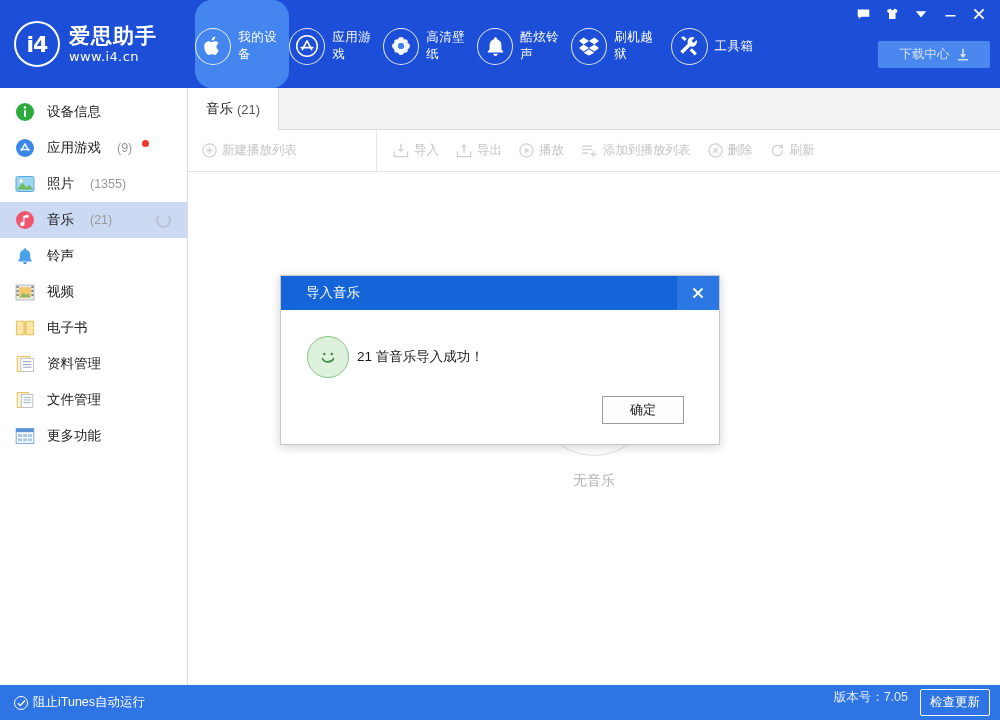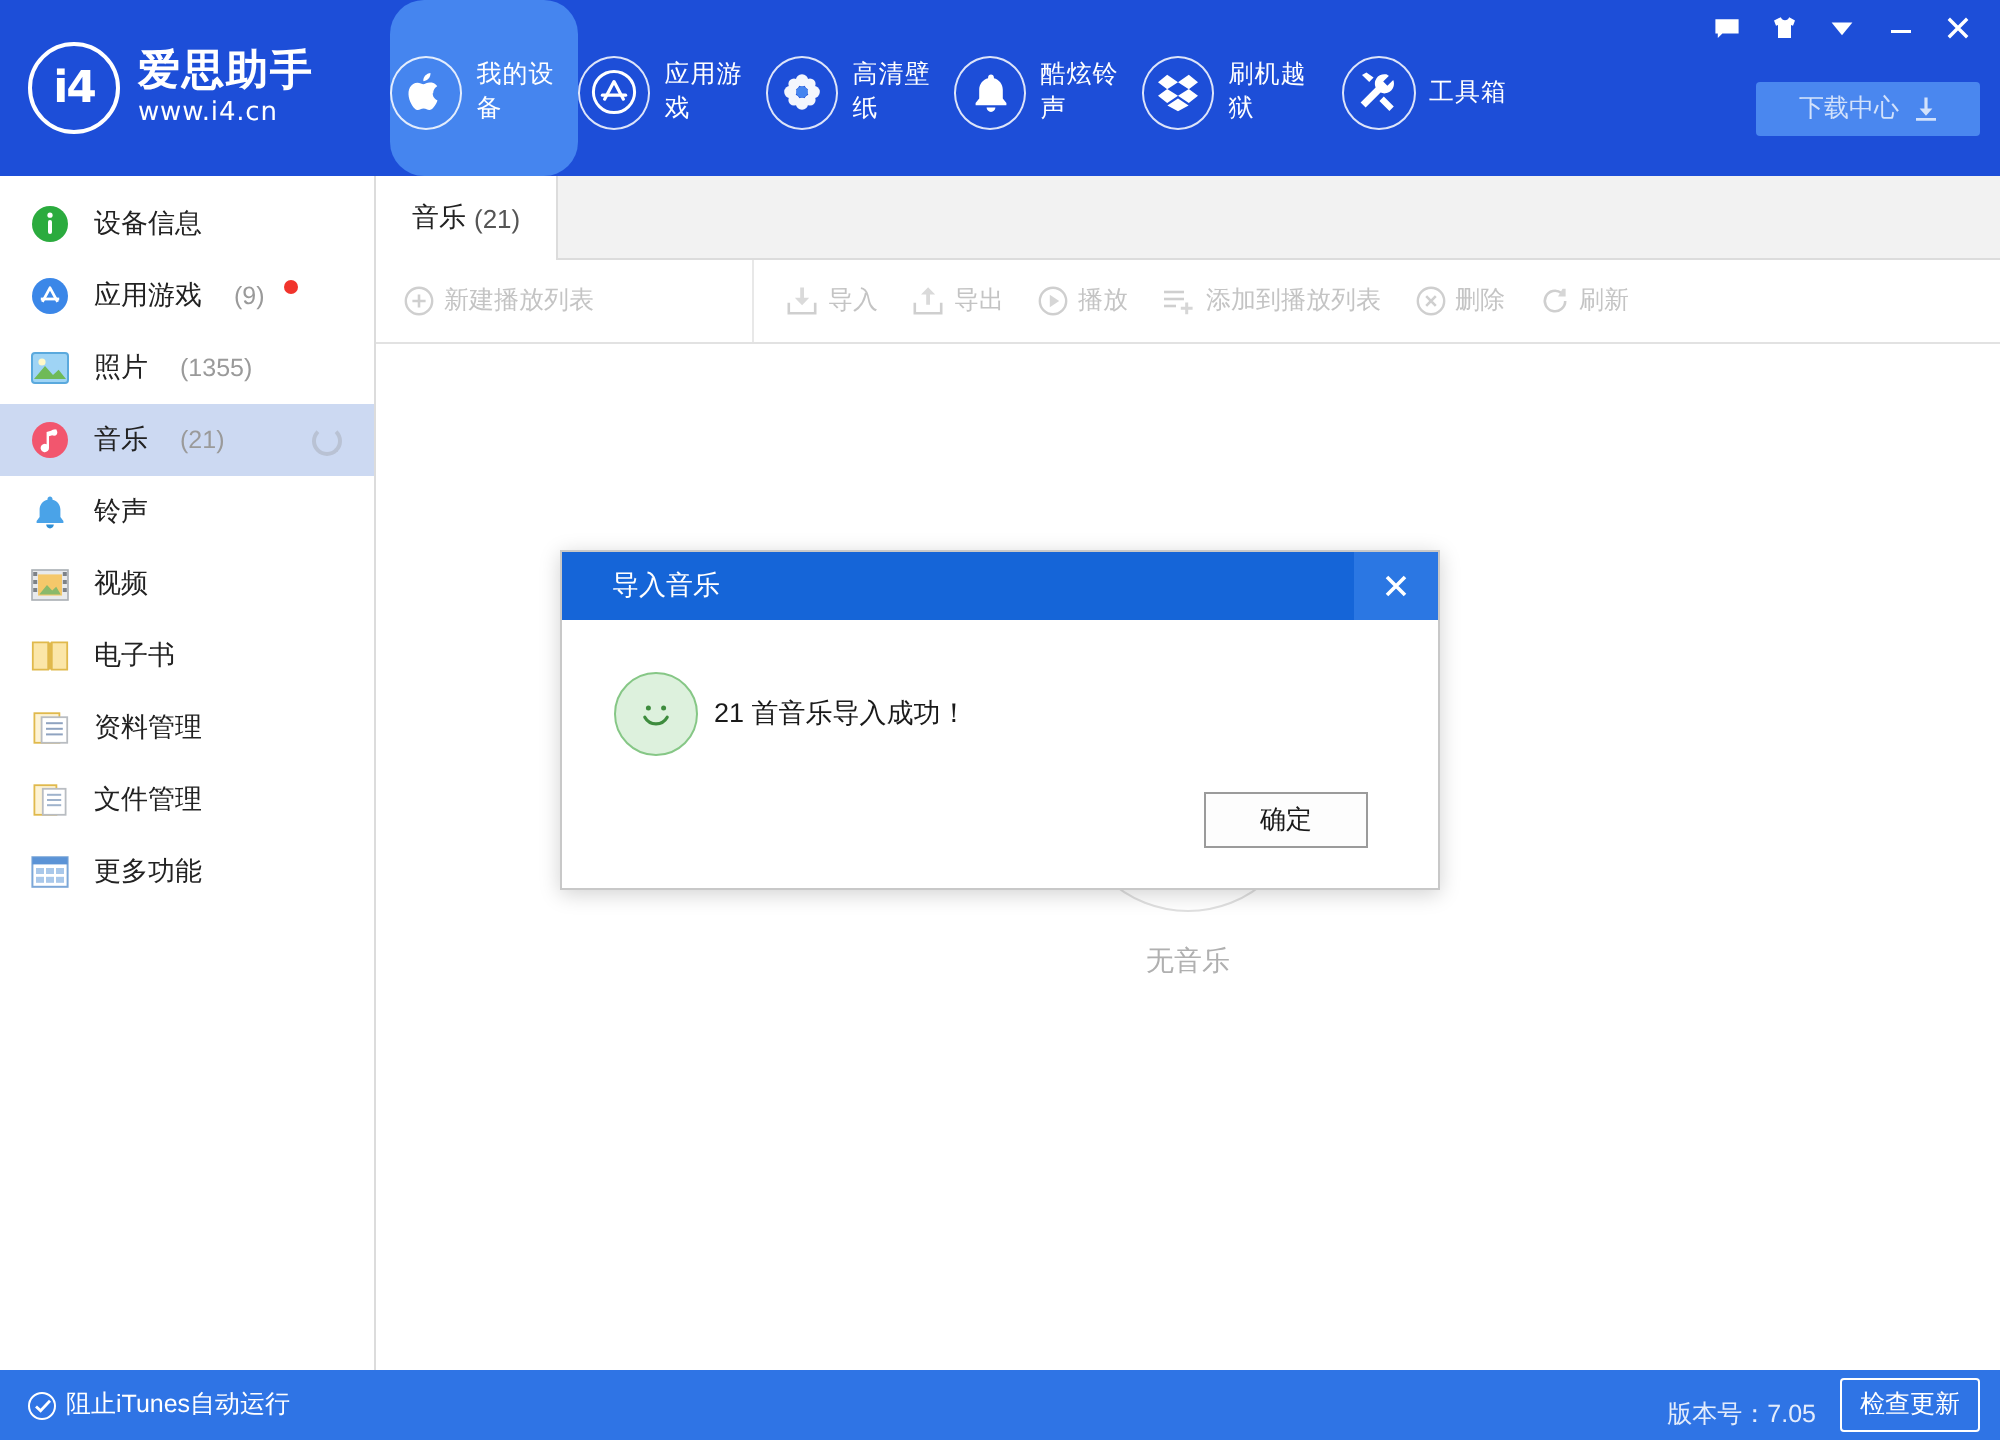--- a/index.html
+++ b/index.html
@@ -231,21 +231,21 @@
     justify-content: space-between;
     padding: 0 10px 0 14px;
   }
   .sb-left { display: flex; align-items: center; gap: 5px; cursor: pointer; }
   .sb-check {
     width: 14px; height: 14px; border-radius: 50%;
     border: 1.3px solid #ffffff;
     display: flex; align-items: center; justify-content: center;
   }
   .sb-text { color: #ffffff; font-size: 12.5px; }
-  .sb-right { display: flex; align-items: flex-end; gap: 12px; }
+  .sb-right { display: flex; align-items: flex-start; gap: 12px; }
   .sb-ver { color: #e3ecfc; font-size: 12.5px; }
   .sb-update {
     border: 1px solid #ffffff;
     border-radius: 2px;
     padding: 4px 9px;
     color: #ffffff; font-size: 12.5px;
     cursor: pointer;
   }
 
   

